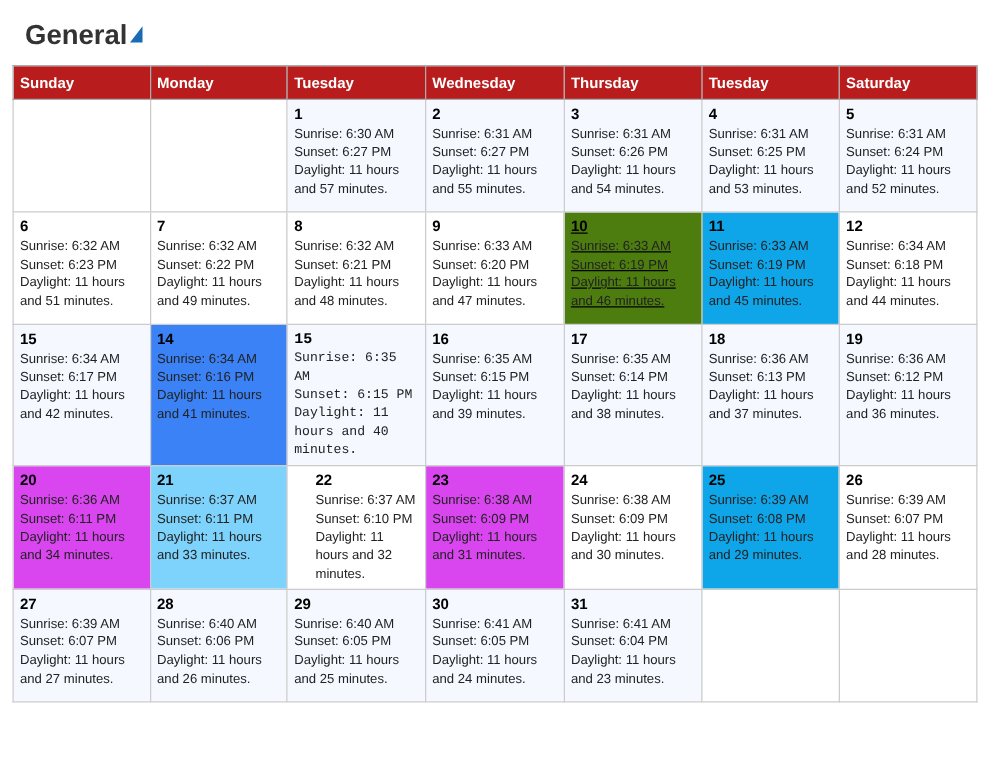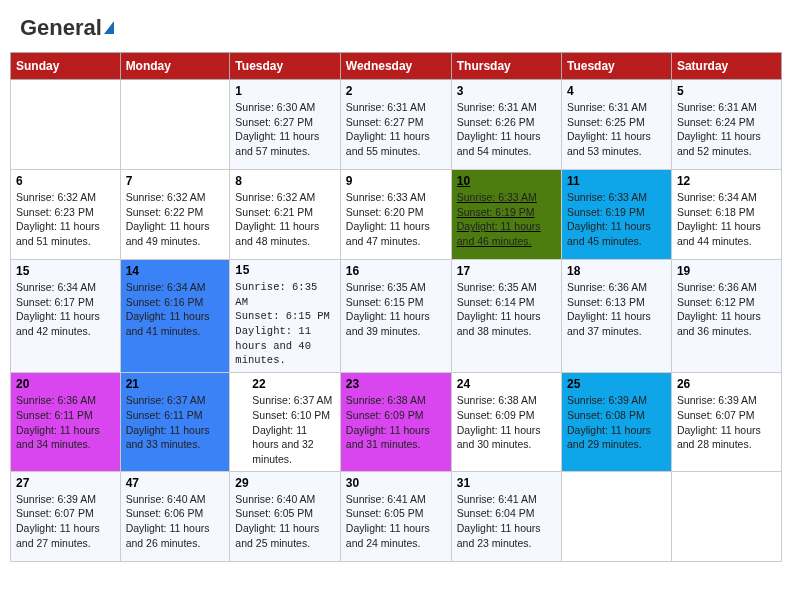--- a/index.html
+++ b/index.html
@@ -191,21 +191,21 @@
         <td style="background: rgb(245, 248, 255);">
           <span class="day-number">19</span>
           <span class="day-info">Sunrise: 6:36 AM<br>Sunset: 6:12 PM<br>Daylight: 11 hours and 36 minutes.</span>
         </td>
       </tr>
       <tr>
         <td style="background: #d946ef;">
           <span class="day-number">20</span>
           <span class="day-info">Sunrise: 6:36 AM<br>Sunset: 6:11 PM<br>Daylight: 11 hours and 34 minutes.</span>
         </td>
-        <td style="background: #3b82f6;">
+        <td style="background: #7dd3fc;">
           <span class="day-number">21</span>
           <span class="day-info">Sunrise: 6:37 AM<br>Sunset: 6:11 PM<br>Daylight: 11 hours and 33 minutes.</span>
         </td>
         <td style="background: rgb(255, 255, 255); padding-left: 22px;">
           <span class="day-number">22</span>
           <span class="day-info">Sunrise: 6:37 AM<br>Sunset: 6:10 PM<br>Daylight: 11 hours and 32 minutes.</span>
         </td>
         <td style="background: #d946ef;">
           <span class="day-number">23</span>
           <span class="day-info">Sunrise: 6:38 AM<br>Sunset: 6:09 PM<br>Daylight: 11 hours and 31 minutes.</span>
@@ -222,21 +222,21 @@
           <span class="day-number">26</span>
           <span class="day-info">Sunrise: 6:39 AM<br>Sunset: 6:07 PM<br>Daylight: 11 hours and 28 minutes.</span>
         </td>
       </tr>
       <tr>
         <td style="background: rgb(245, 248, 255);">
           <span class="day-number">27</span>
           <span class="day-info">Sunrise: 6:39 AM<br>Sunset: 6:07 PM<br>Daylight: 11 hours and 27 minutes.</span>
         </td>
         <td style="background: rgb(245, 248, 255);">
-          <span class="day-number">47</span>
+          <span class="day-number">28</span>
           <span class="day-info">Sunrise: 6:40 AM<br>Sunset: 6:06 PM<br>Daylight: 11 hours and 26 minutes.</span>
         </td>
         <td style="background: rgb(245, 248, 255);">
           <span class="day-number">29</span>
           <span class="day-info">Sunrise: 6:40 AM<br>Sunset: 6:05 PM<br>Daylight: 11 hours and 25 minutes.</span>
         </td>
         <td style="background: rgb(245, 248, 255);">
           <span class="day-number">30</span>
           <span class="day-info">Sunrise: 6:41 AM<br>Sunset: 6:05 PM<br>Daylight: 11 hours and 24 minutes.</span>
         </td>

